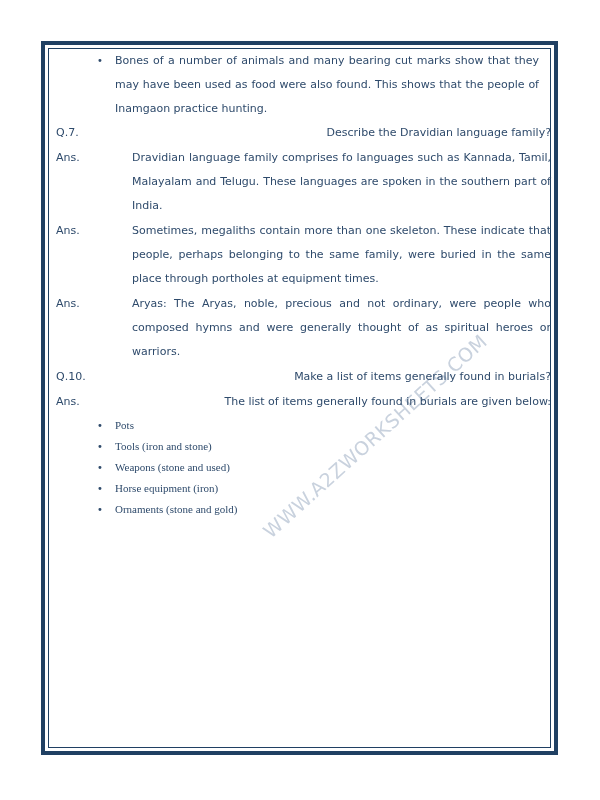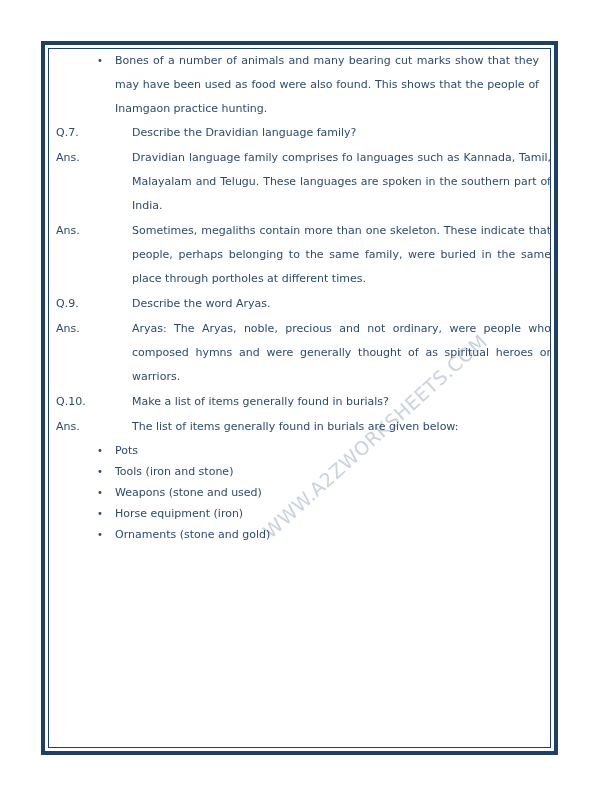--- a/index.html
+++ b/index.html
@@ -93,21 +93,21 @@
   .qa-body {
     flex: 1 1 auto;
     font-size: 11px;
     line-height: 24px;
     color: #2e4a6b;
     text-align: justify;
     text-justify: inter-word;
     padding-right: 2px;
   }
   .qa-body.nojustify {
-    text-align: left;
+    text-align: right;
   }
 
   
   .bullet-list {
     list-style: none;
     margin: 0;
     padding: 0;
   }
   .bullet-item {
     display: flex;
@@ -127,20 +127,21 @@
     flex: 1 1 auto;
     font-size: 11px;
     line-height: 24px;
     color: #2e4a6b;
     text-align: justify;
     text-justify: inter-word;
     padding-right: 14px;
   }
   .bullet-text.nojustify {
     text-align: left;
+    font-family: Liberation Serif, serif;
   }
   
   .list-compact .bullet-mark,
   .list-compact .bullet-text {
     line-height: 21px;
   }
 </style>
 </head>
 <body>
 
@@ -161,25 +162,21 @@
       <div class="qa-row">
         <div class="qa-label">Q.7.</div>
         <div class="qa-body nojustify">Describe the Dravidian language family?</div>
       </div>
       <div class="qa-row">
         <div class="qa-label">Ans.</div>
         <div class="qa-body">Dravidian language family comprises fo languages such as Kannada, Tamil, Malayalam and Telugu. These languages are spoken in the southern part of India.</div>
       </div>
       <div class="qa-row">
         <div class="qa-label">Ans.</div>
-        <div class="qa-body">Sometimes, megaliths contain more than one skeleton. These indicate that people, perhaps belonging to the same family, were buried in the same place through portholes at different times.</div>
-      </div>
-      <div class="qa-row">
-        <div class="qa-label">Q.9.</div>
-        <div class="qa-body nojustify">Describe the word Aryas.</div>
+        <div class="qa-body">Sometimes, megaliths contain more than one skeleton. These indicate that people, perhaps belonging to the same family, were buried in the same place through portholes at equipment times.</div>
       </div>
       <div class="qa-row">
         <div class="qa-label">Ans.</div>
         <div class="qa-body">Aryas: The Aryas, noble, precious and not ordinary, were people who composed hymns and were generally thought of as spiritual heroes or warriors.</div>
       </div>
       <div class="qa-row">
         <div class="qa-label">Q.10.</div>
         <div class="qa-body nojustify">Make a list of items generally found in burials?</div>
       </div>
       <div class="qa-row">

